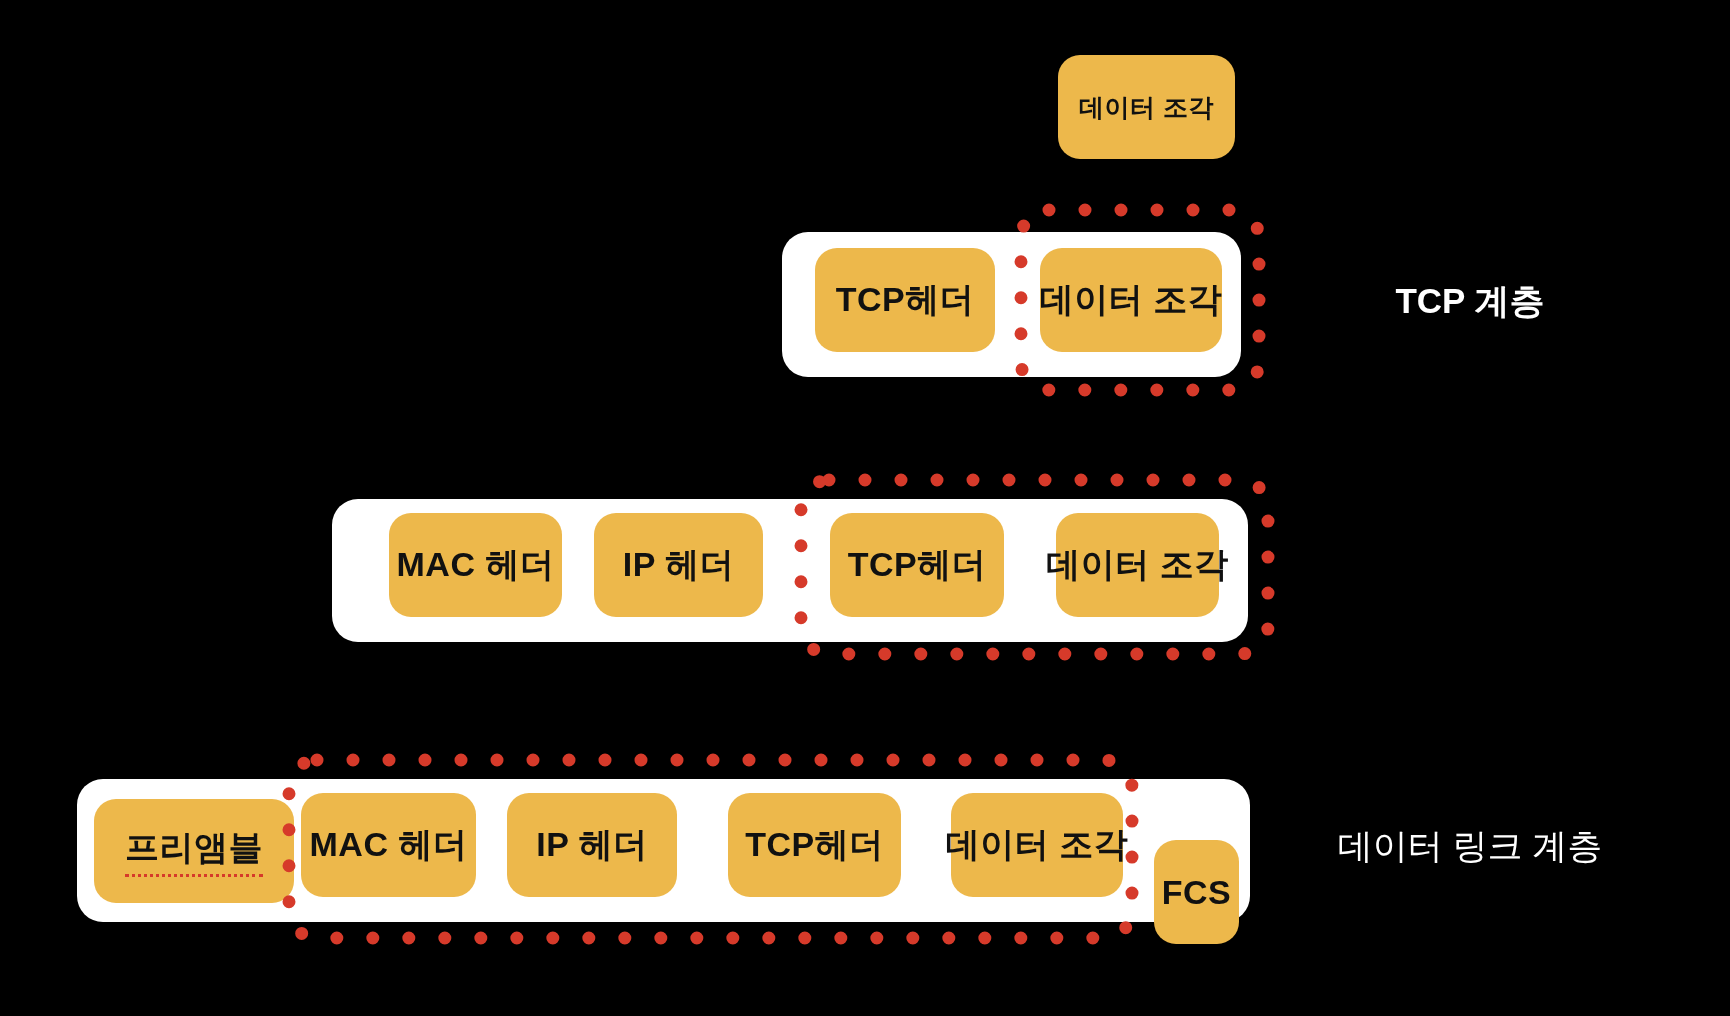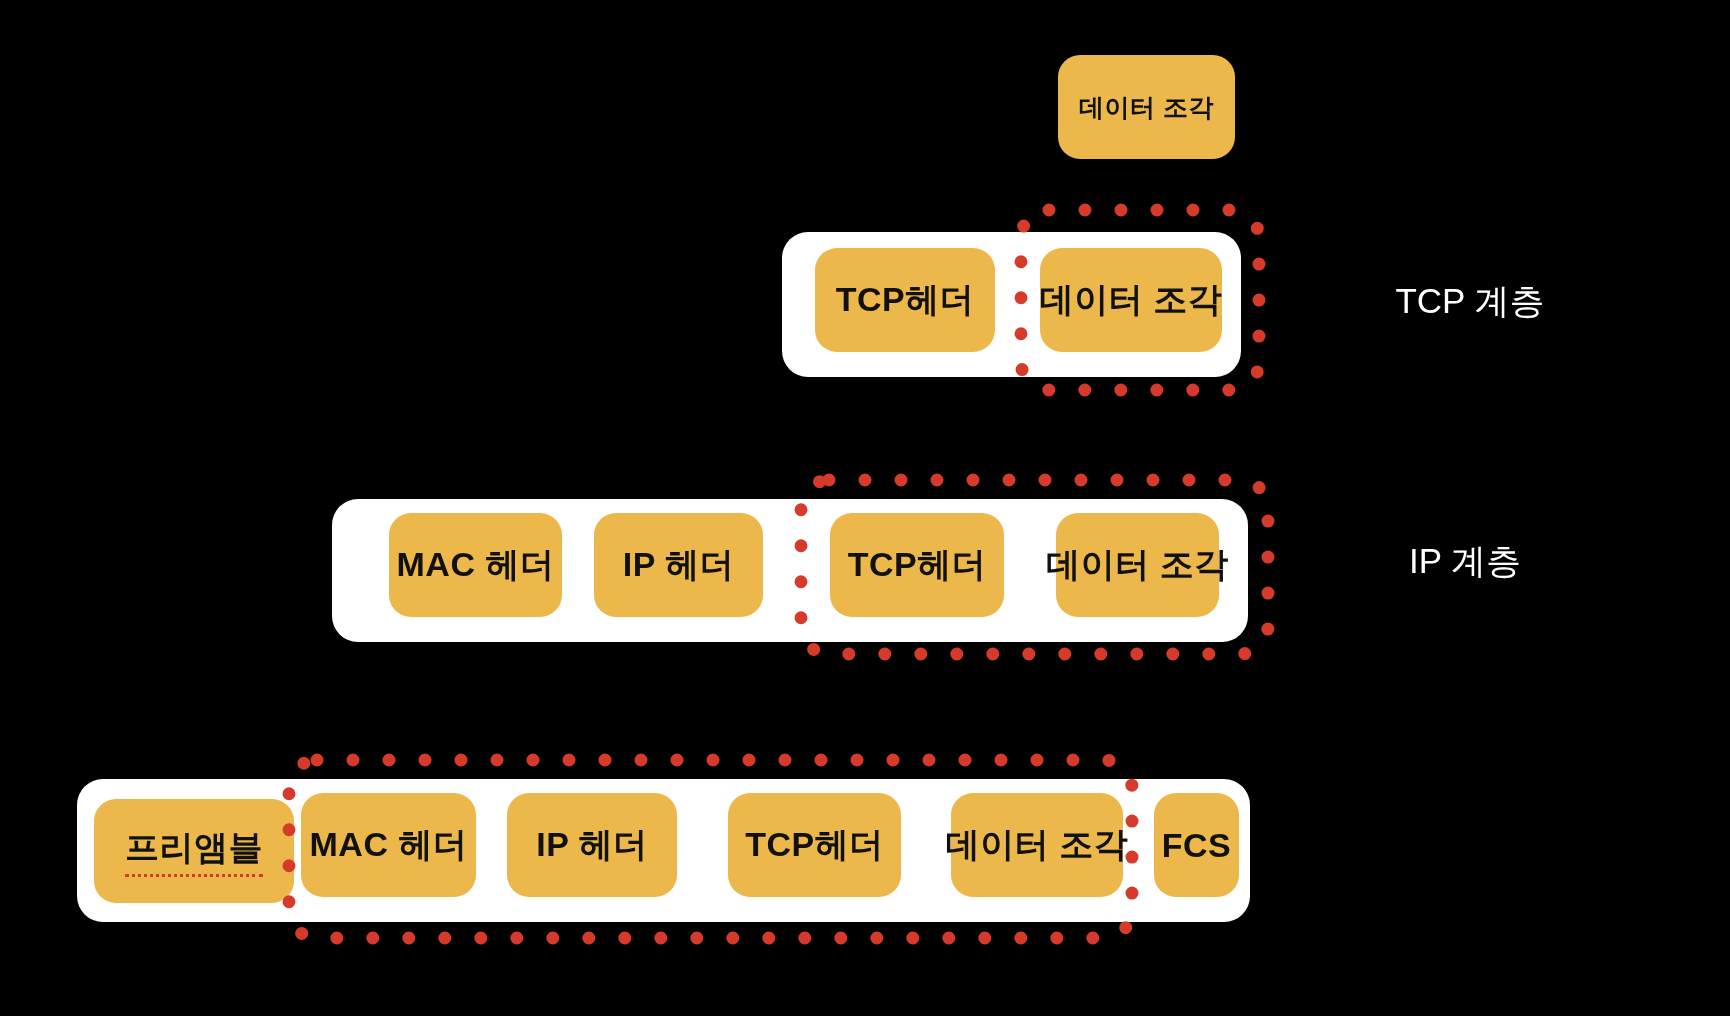--- a/index.html
+++ b/index.html
@@ -75,56 +75,56 @@
   <div class="container" style="left:782px; top:232px; width:459px; height:145px;"></div>
   <div class="chip" style="left:815px; top:248px; width:180px; height:104px;">
     <span>TCP헤더</span>
   </div>
   <div class="chip" style="left:1040px; top:248px; width:182px; height:104px;">
     <span>데이터 조각</span>
   </div>
   <svg class="dotted" style="left:1014px; top:203px;" width="252" height="194">
     <rect x="7" y="7" width="238" height="180" rx="28"></rect>
   </svg>
-  <div class="layer-label" style="left:1310px; top:283px;">TCP 계층</div>
+  <div class="layer-label" style="left:1310px; top:283px;font-weight:bold;">TCP 계층</div>
 
   <div class="container" style="left:332px; top:499px; width:916px; height:143px;"></div>
   <div class="chip" style="left:389px; top:513px; width:173px; height:104px;">
     <span>MAC 헤더</span>
   </div>
   <div class="chip" style="left:594px; top:513px; width:169px; height:104px;">
     <span>IP 헤더</span>
   </div>
   <div class="chip" style="left:830px; top:513px; width:174px; height:104px;">
     <span>TCP헤더</span>
   </div>
   <div class="chip" style="left:1056px; top:513px; width:163px; height:104px;">
     <span>데이터 조각</span>
   </div>
   <svg class="dotted" style="left:794px; top:473px;" width="481" height="188">
     <rect x="7" y="7" width="467" height="174" rx="28"></rect>
   </svg>
-  <div class="layer-label" style="left:1305px; top:543px;">IP 계층</div>
 
   <div class="container" style="left:77px; top:779px; width:1173px; height:143px;"></div>
   <div class="chip" style="left:94px; top:799px; width:200px; height:104px;">
     <span class="spell-underline">프리앰블</span>
   </div>
   <div class="chip" style="left:301px; top:793px; width:175px; height:104px;">
     <span>MAC 헤더</span>
   </div>
   <div class="chip" style="left:507px; top:793px; width:170px; height:104px;">
     <span>IP 헤더</span>
   </div>
   <div class="chip" style="left:728px; top:793px; width:173px; height:104px;">
     <span>TCP헤더</span>
   </div>
   <div class="chip" style="left:951px; top:793px; width:172px; height:104px;">
     <span>데이터 조각</span>
   </div>
-  <div class="chip" style="left:1154px; top:793px; width:85px; height:104px;">
+  <div class="chip" style="left:1154px; top:840px; width:85px; height:104px;">
     <span>FCS</span>
   </div>
   <svg class="dotted" style="left:282px; top:753px;" width="857" height="192">
     <rect x="7" y="7" width="843" height="178" rx="28"></rect>
   </svg>
+  <div class="layer-label" style="left:1310px; top:828px;">데이터 링크 계층</div>
 
 </div>
 
 </body></html>

